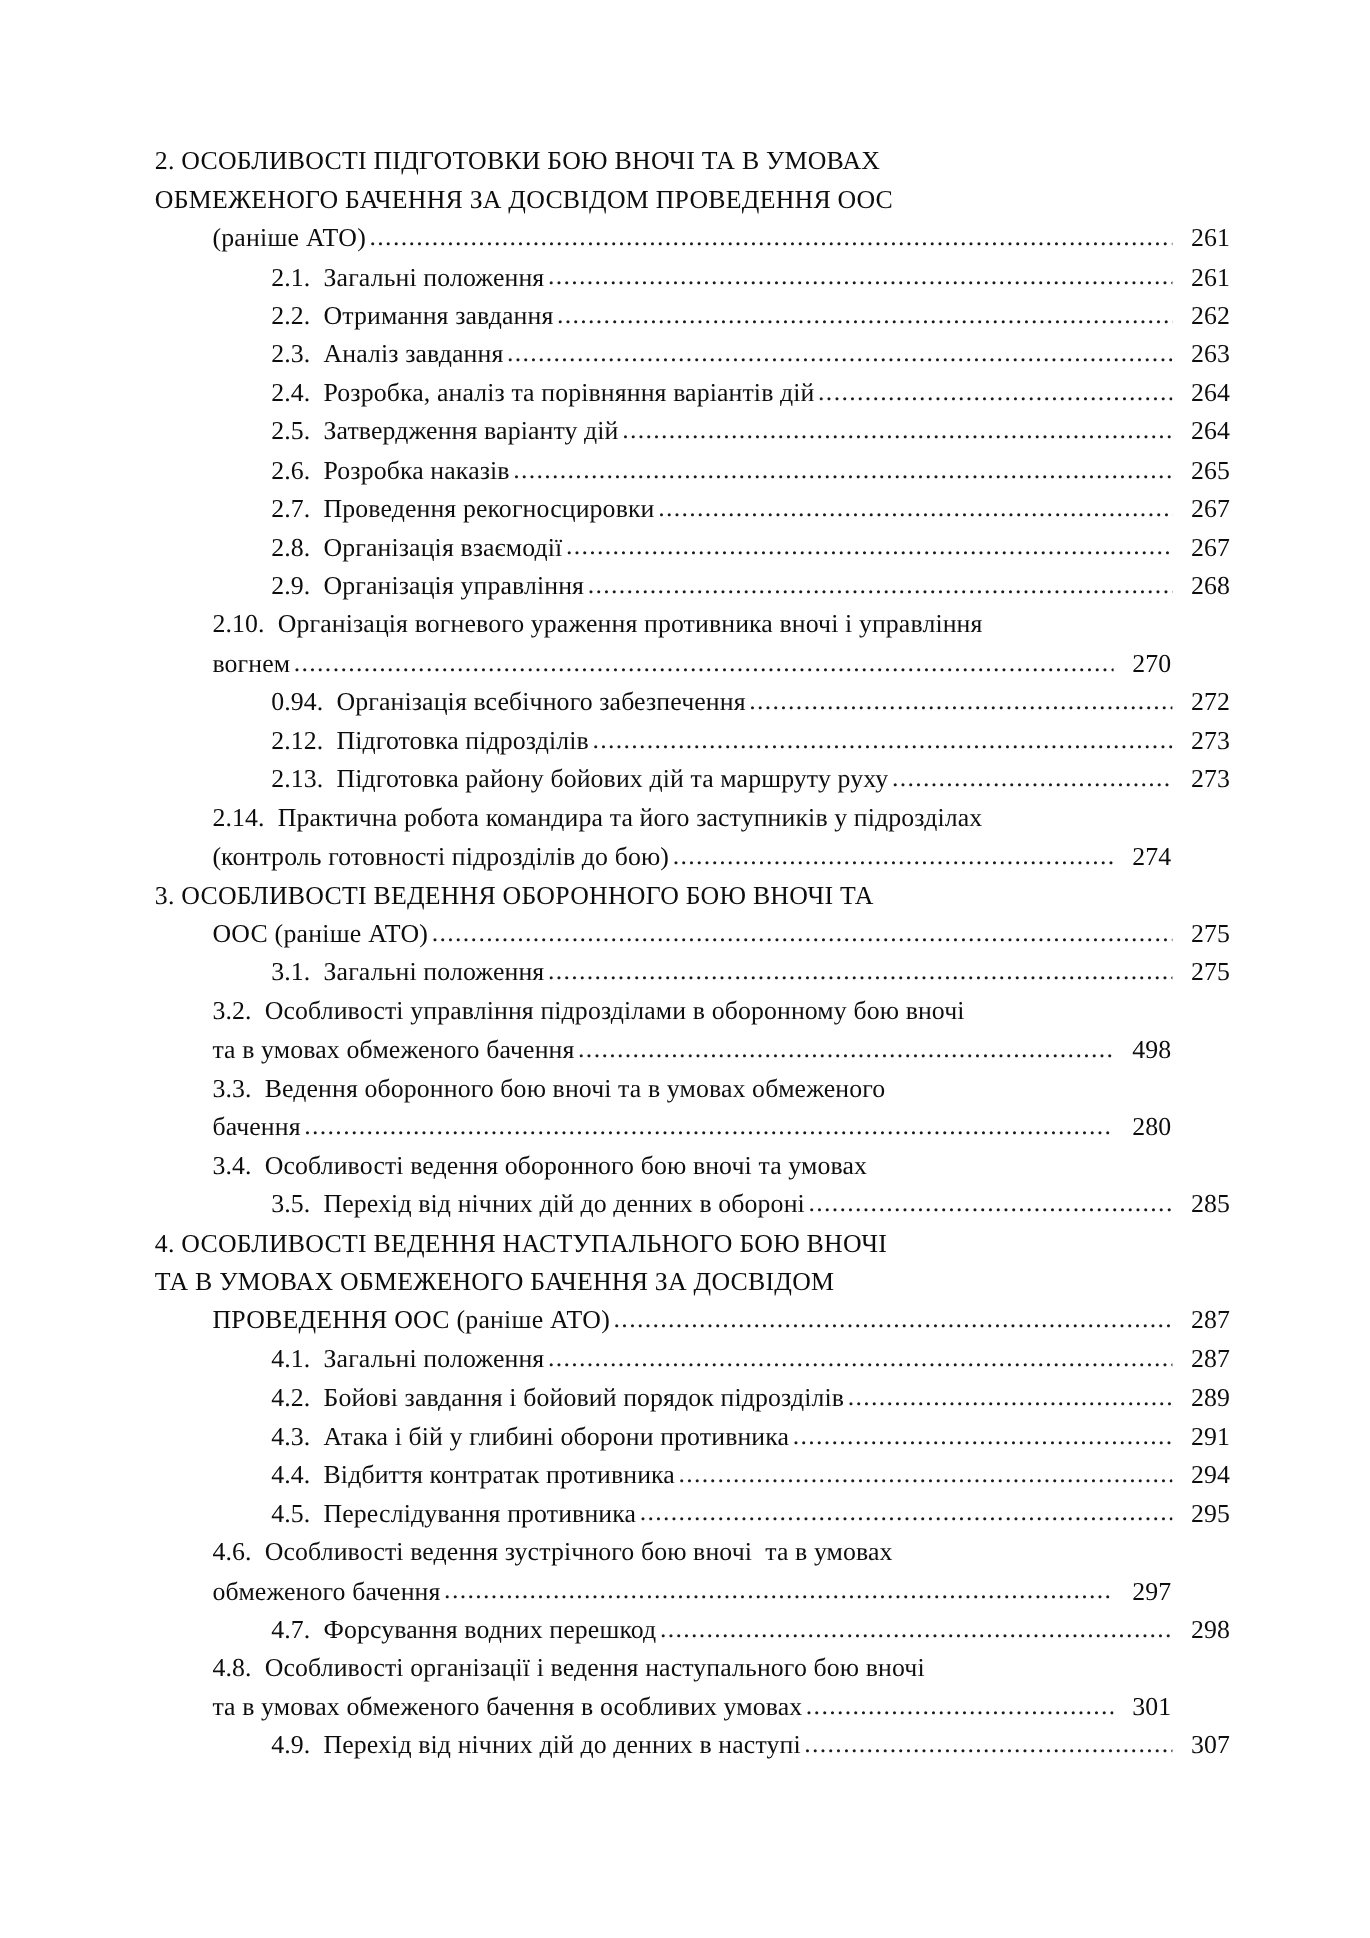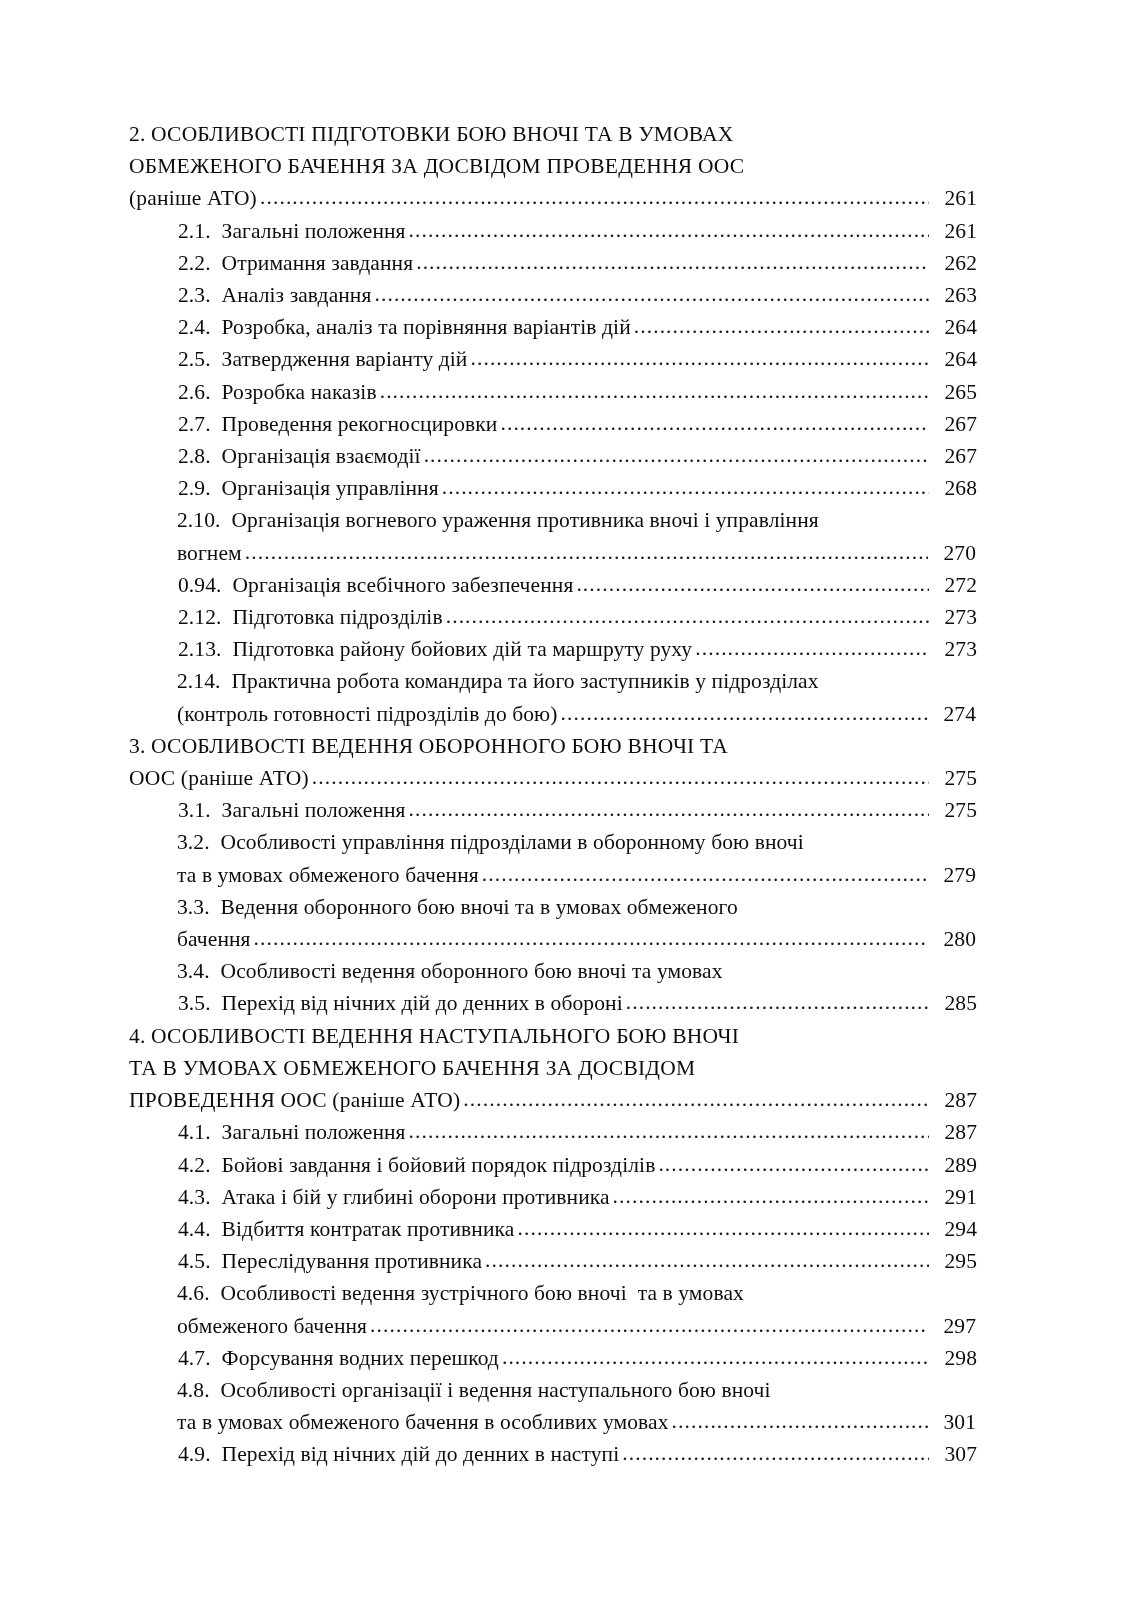--- a/index.html
+++ b/index.html
@@ -35,20 +35,21 @@
     margin: 0;
     padding: 0;
     font-size: 21.5px;
     line-height: 32.2px;
     letter-spacing: 0.1px;
   }
   .entry .row {
     display: flex;
     align-items: baseline;
     width: 100%;
+    margin-left: 48px;
   }
   .entry .label {
     white-space: pre;
     flex: 0 0 auto;
   }
   .entry .leader {
     flex: 1 1 auto;
     min-width: 6px;
     overflow: hidden;
     white-space: nowrap;
@@ -224,21 +225,21 @@
           <span class="label">3.1.  Загальні положення</span>
           <span class="leader"></span>
           <span class="page">275</span>
         </div>
       </div>
       <div class="entry lvl2">
         <div class="contline">3.2.  Особливості управління підрозділами в оборонному бою вночі</div>
         <div class="row cont-row">
           <span class="label">та в умовах обмеженого бачення</span>
           <span class="leader"></span>
-          <span class="page">279</span>
+          <span class="page">498</span>
         </div>
       </div>
       <div class="entry lvl2">
         <div class="contline">3.3.  Ведення оборонного бою вночі та в умовах обмеженого</div>
         <div class="row cont-row">
           <span class="label">бачення</span>
           <span class="leader"></span>
           <span class="page">280</span>
         </div>
       </div>

